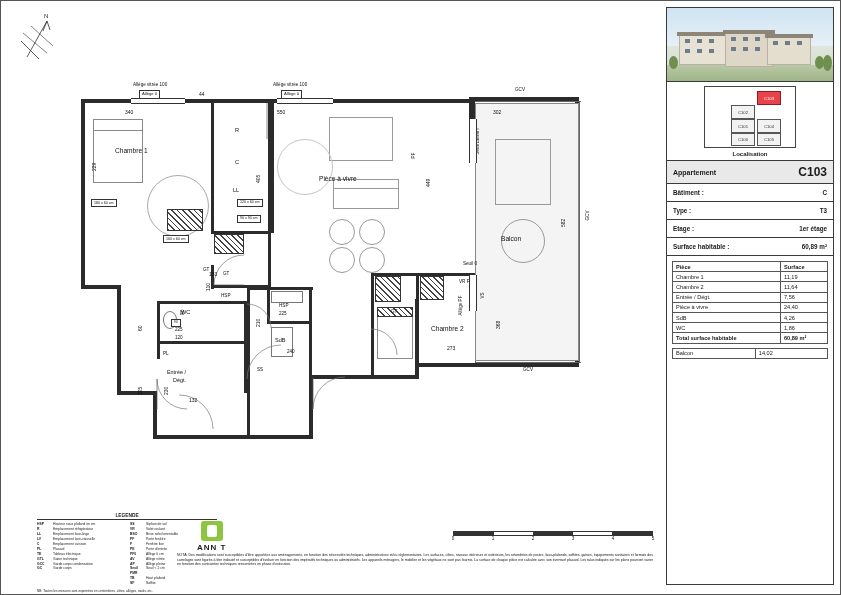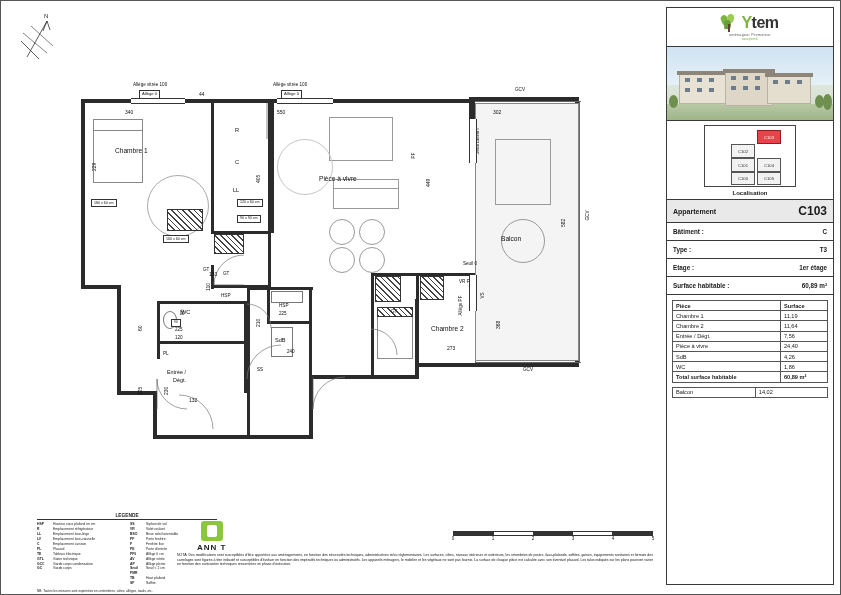--- a/index.html
+++ b/index.html
@@ -510,35 +510,20 @@
         <span style="left:80%">4</span>
         <span style="left:100%">5</span>
       </div>
     </div>
 
     <div class="nota">NOTA: Des modifications sont susceptibles d'être apportées aux aménagements, en fonction des nécessités techniques, administratives et/ou réglementaires. Les surfaces, côtes, niveaux intérieurs et extérieurs, les retombées de poutre, faux-plafonds, soffites, gaines, équipements sanitaires et formats des carrelages sont figurés à titre indicatif et susceptibles d'évoluer en fonction des impératifs techniques ou administratifs. Les appareils ménagers, le mobilier et les végétaux ne sont pas fournis. La surface de chaque pièce est calculée avec son éventuel placard. Les talus indiqués sur les plans pourront varier en fonction des contraintes techniques rencontrées en phase d'exécution.</div>
   </div>
 
   <div class="right-panel">
 
-    <div class="rp-block logo-box">
-      <div class="logo-row">
-        <div class="logo-mark">
-          <div class="leaf l1"></div>
-            <div class="leaf l2"></div>
-            <div class="leaf l3"></div>
-            <div class="stem"></div>
-        </div>
-        <div class="logo-text">
-          <span class="y">Y</span><span class="tem">tem</span>
-        </div>
-      </div>
-      <div class="logo-sub">aménageur Promoteur</div>
-      <div class="logo-sub2">www.ytem.fr</div>
-    </div>
 
 
     <div class="photo">
       <div class="ground"></div>
       <div class="bldg b1"></div>
         <div class="roof r1"></div>
       <div class="bldg b2"></div>
         <div class="roof r2"></div>
       <div class="bldg b3"></div>
         <div class="roof r3"></div>

